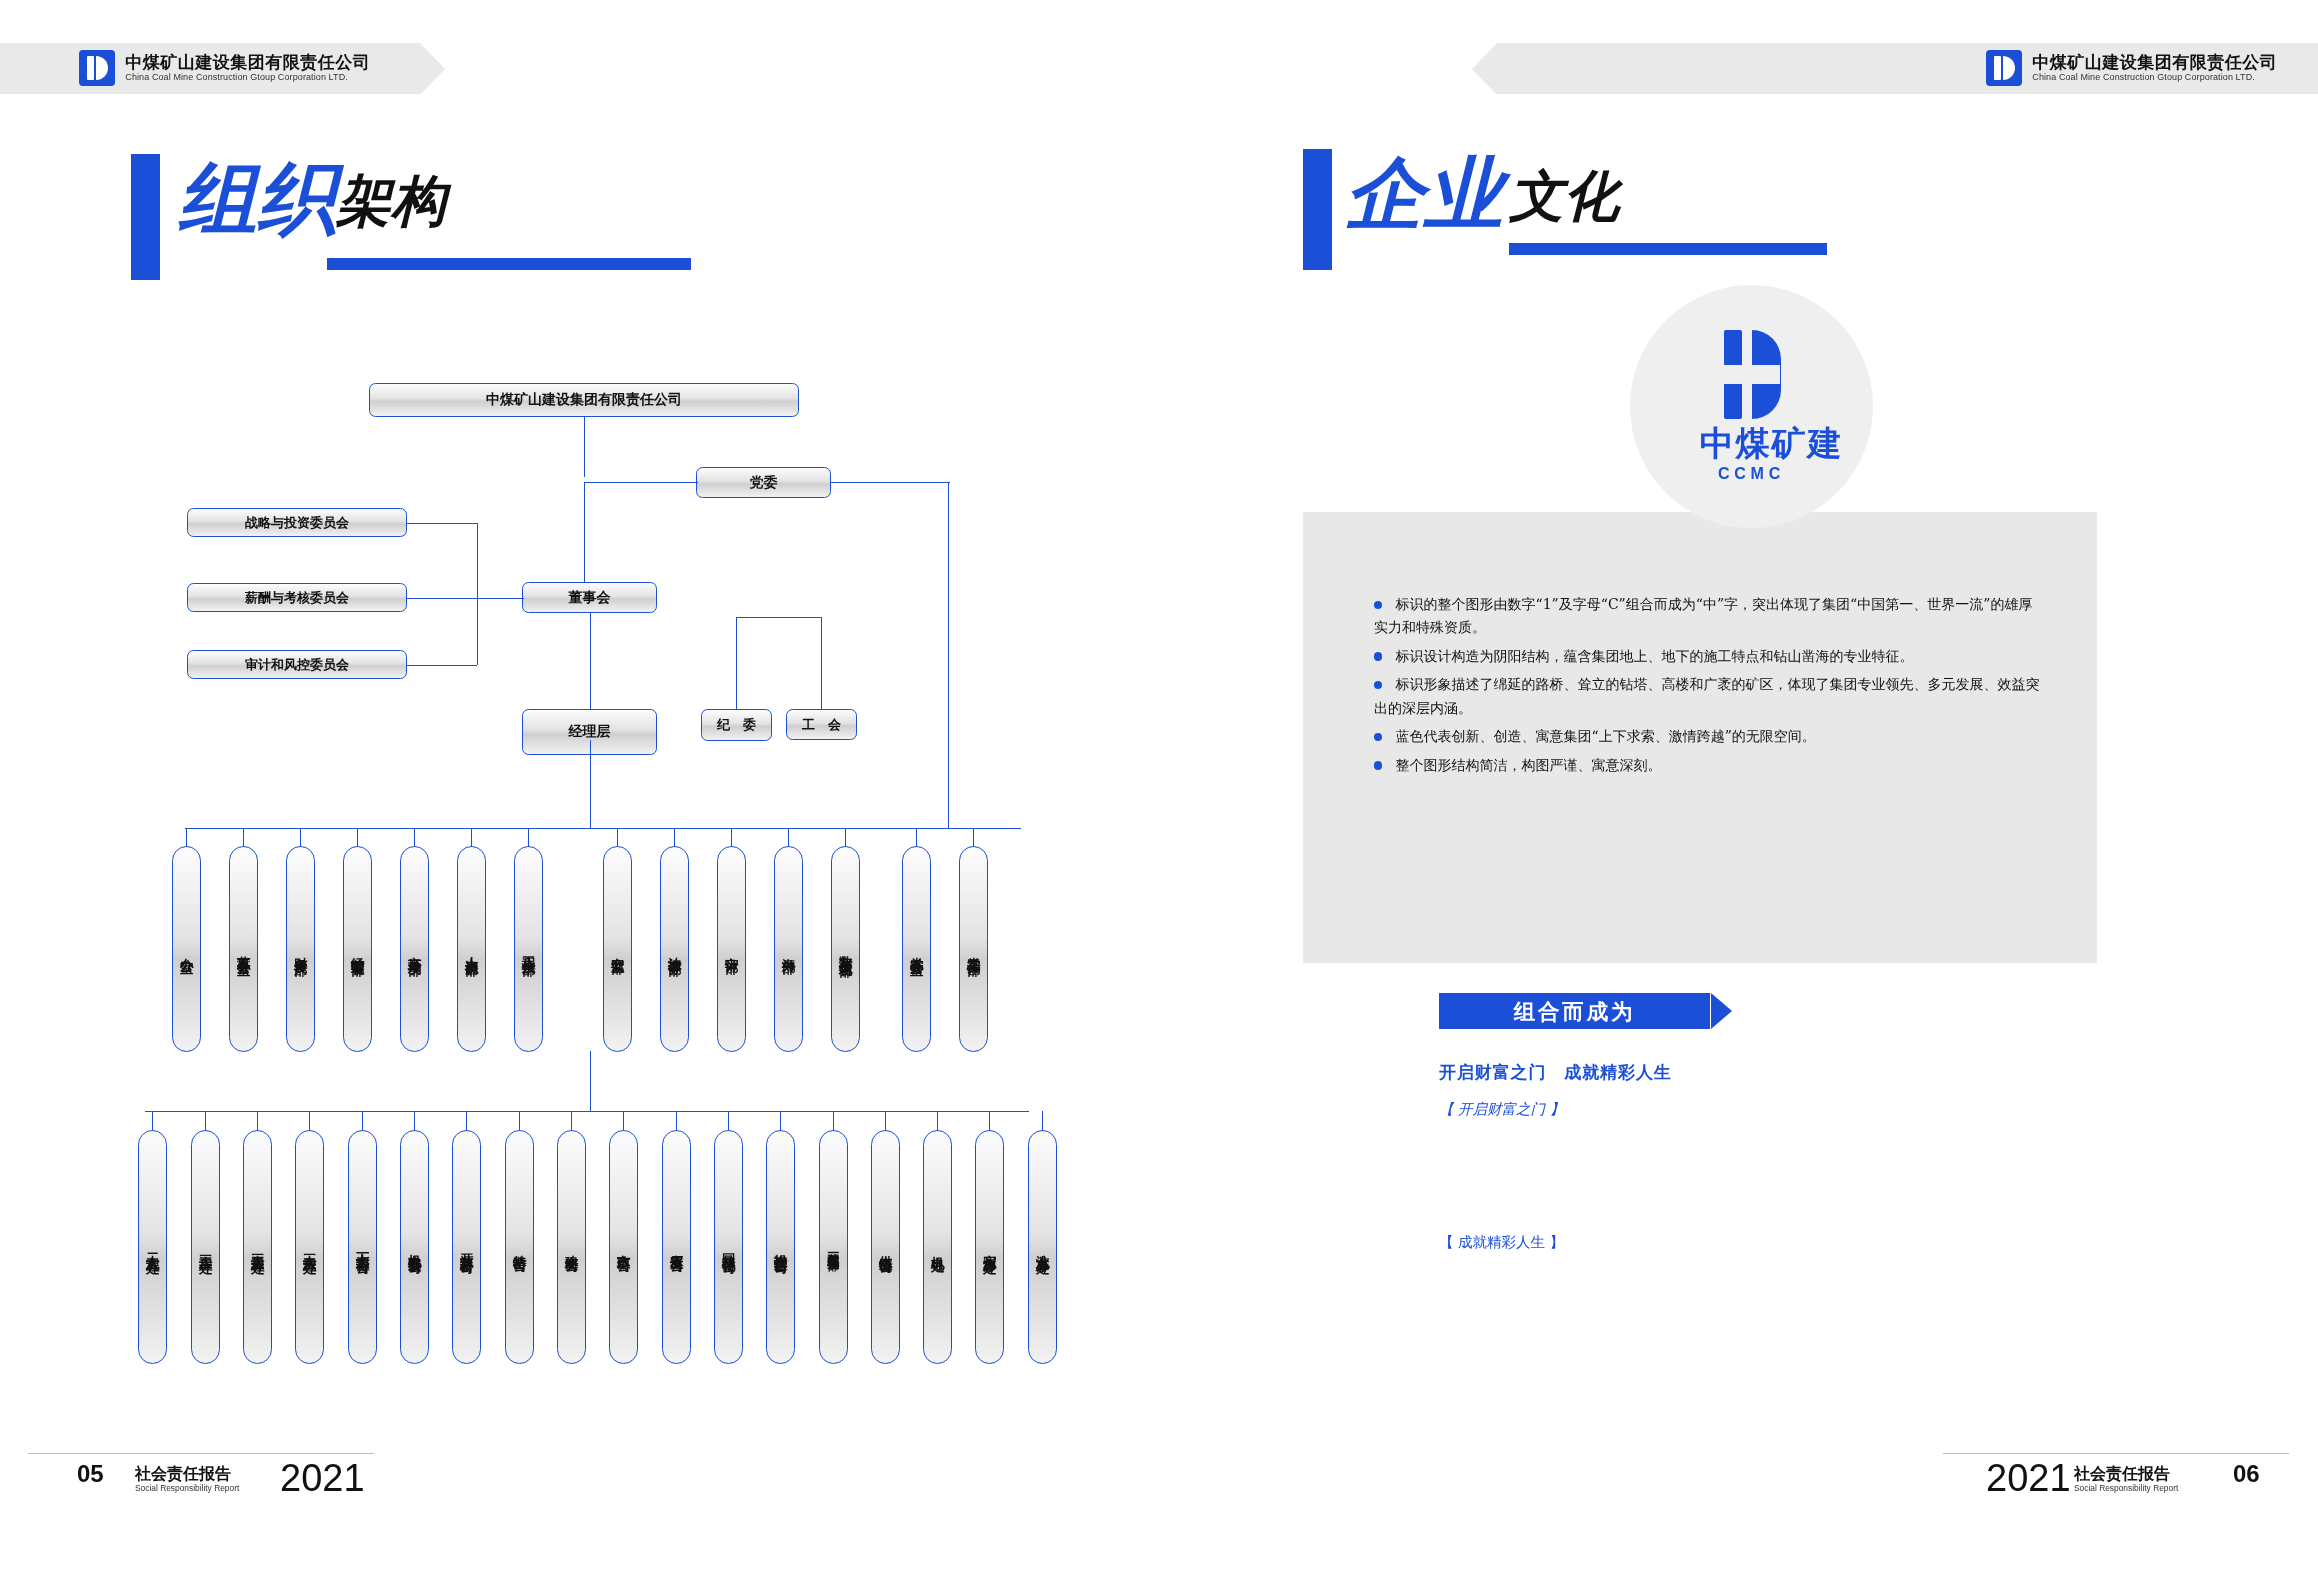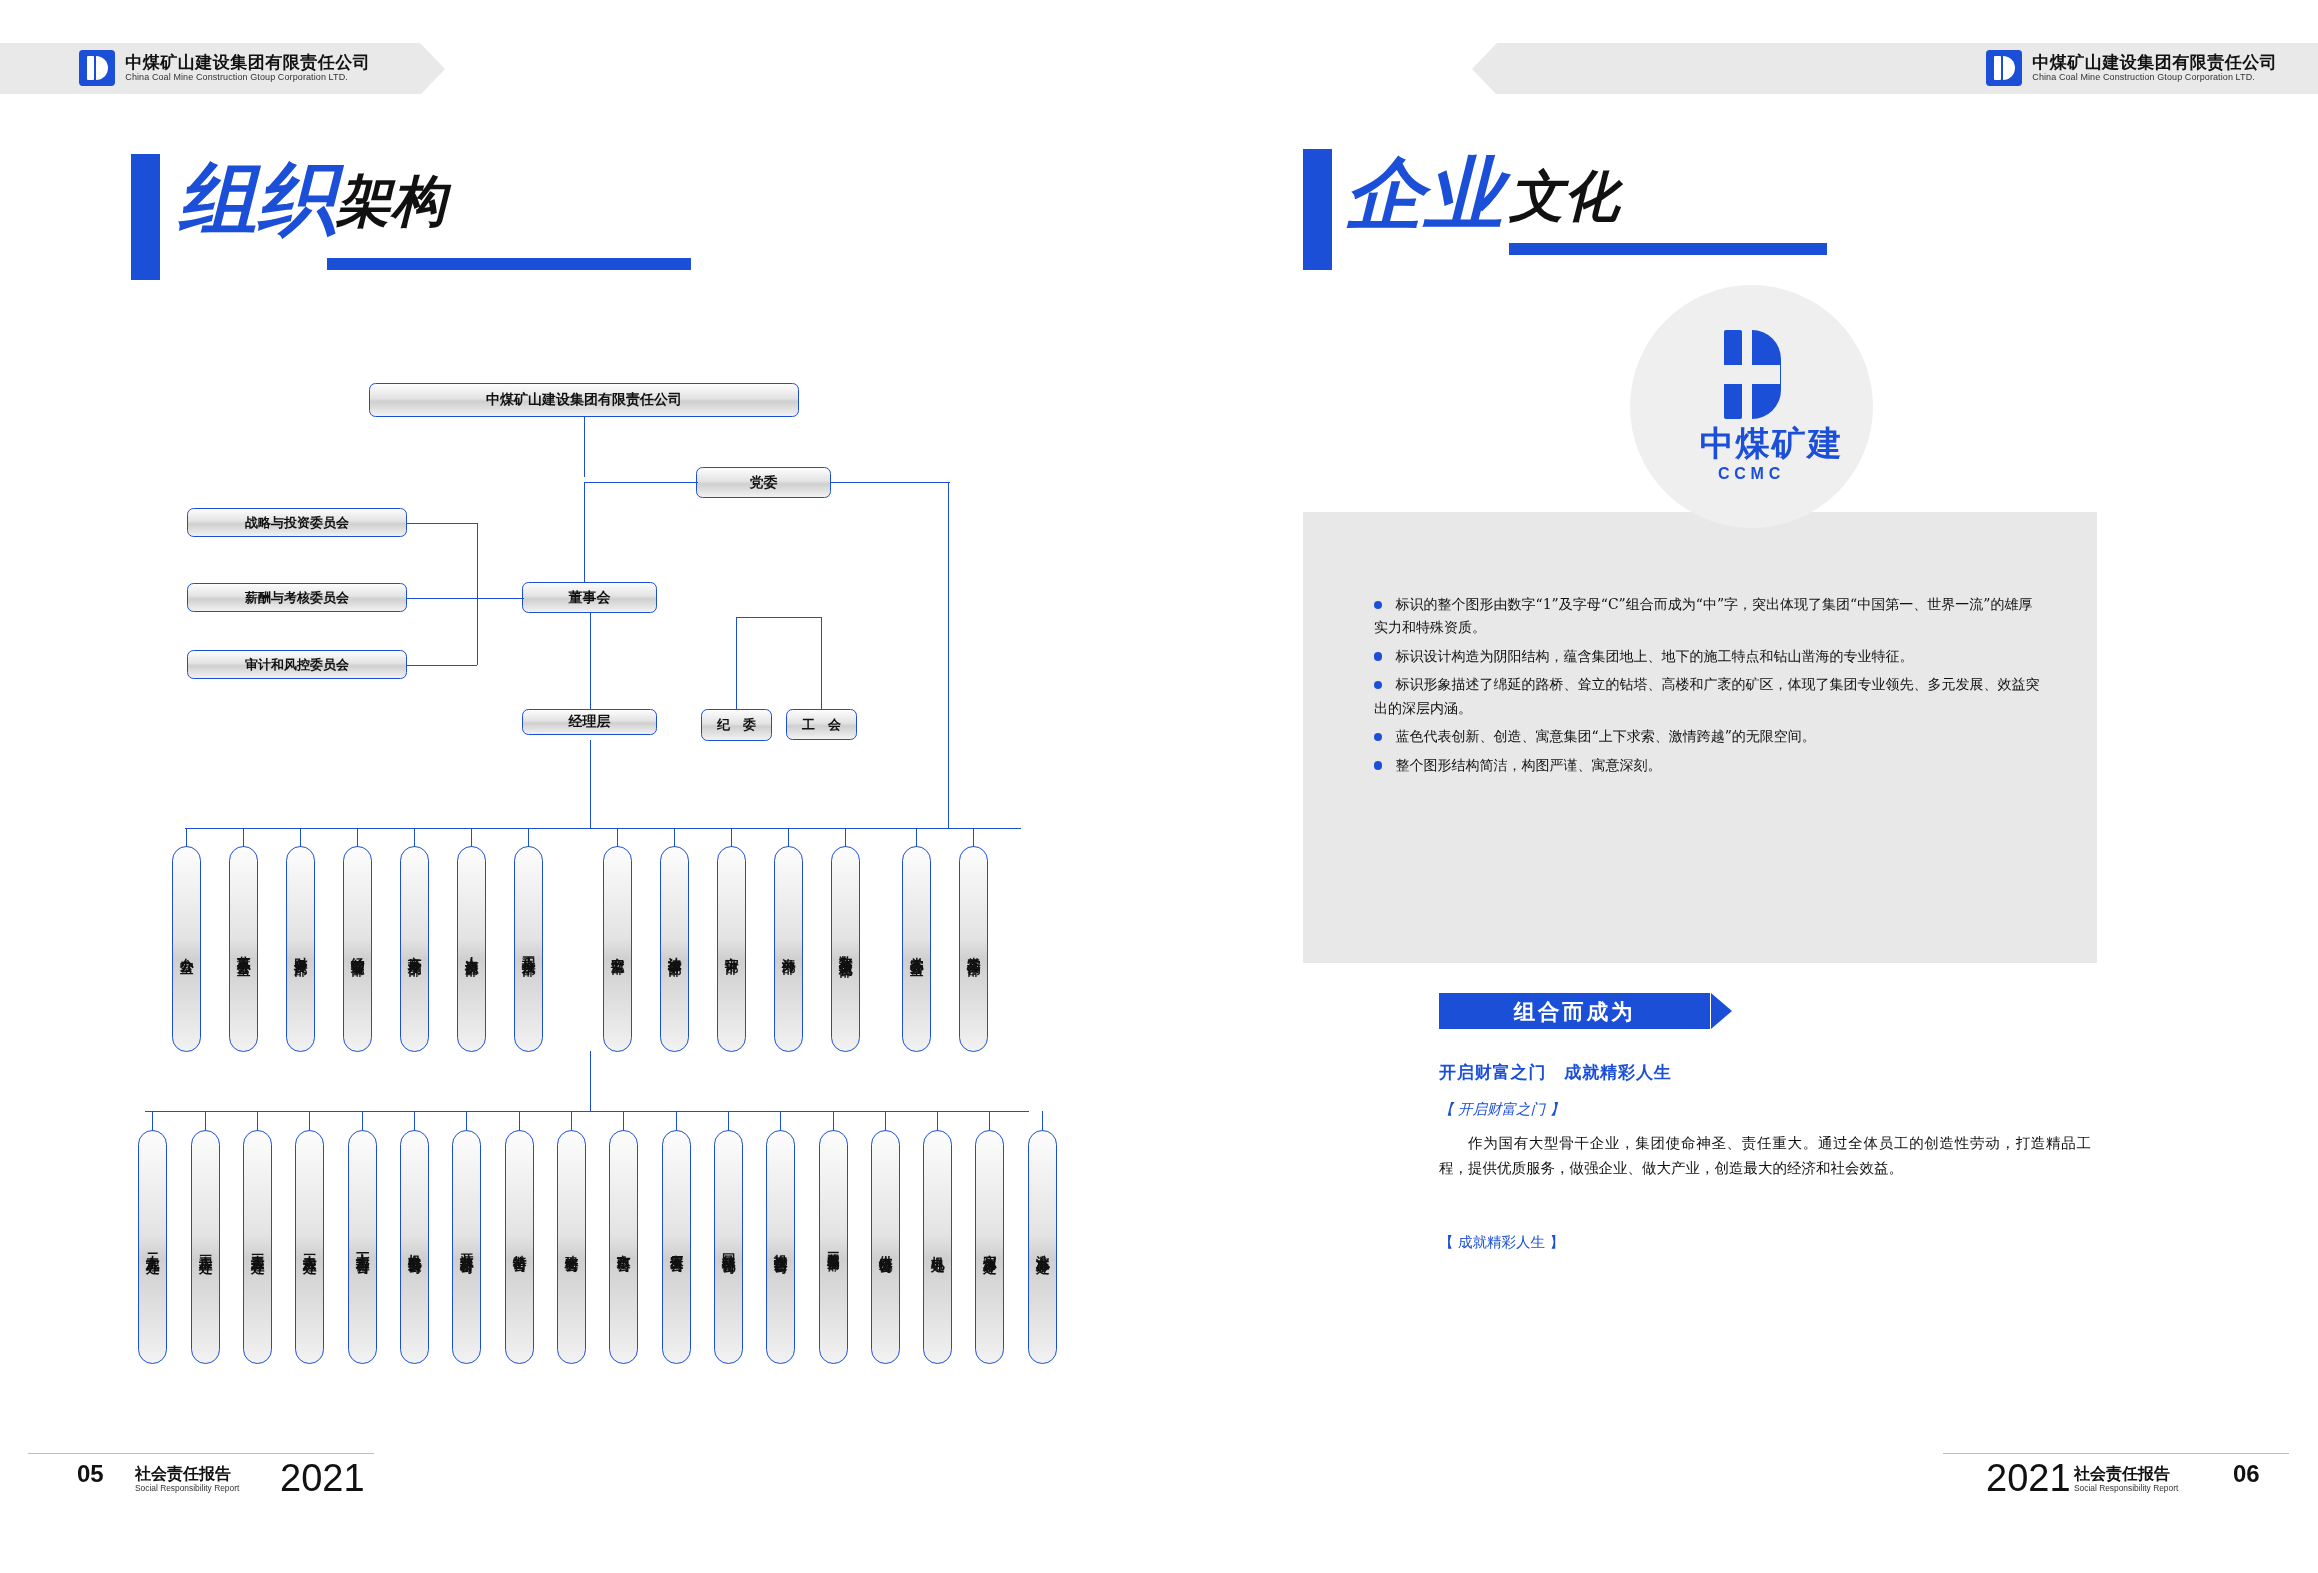--- a/index.html
+++ b/index.html
@@ -152,21 +152,21 @@
 
     <div class="node h" style="left:187px;top:508px;width:220px;height:29px;font-size:13px;">战略与投资委员会</div>
     <div class="node h" style="left:187px;top:583px;width:220px;height:29px;font-size:13px;">薪酬与考核委员会</div>
     <div class="node h" style="left:187px;top:650px;width:220px;height:29px;font-size:13px;">审计和风控委员会</div>
     <div class="ln v" style="left:477px;top:523px;height:142px;"></div>
     <div class="ln h" style="left:406px;top:523px;width:71px;"></div>
     <div class="ln h" style="left:406px;top:598px;width:71px;"></div>
     <div class="ln h" style="left:406px;top:665px;width:71px;"></div>
     <div class="ln h" style="left:477px;top:598px;width:47px;"></div>
 
-    <div class="node h" style="left:522px;top:709px;width:135px;height:26px;">经理层</div>
+    <div class="node h" style="left:522px;top:709px;width:135px;height:46px;">经理层</div>
     <div class="ln v" style="left:590px;top:612px;height:97px;"></div>
 
     <div class="node h" style="left:701px;top:709px;width:71px;height:32px;font-size:13px;">纪　委</div>
     <div class="node h" style="left:786px;top:709px;width:71px;height:31px;font-size:13px;">工　会</div>
     <div class="ln v" style="left:736px;top:617px;height:93px;"></div>
     <div class="ln v" style="left:821px;top:617px;height:93px;"></div>
     <div class="ln h" style="left:736px;top:617px;width:86px;"></div>
 
     <div class="ln v" style="left:948px;top:482px;height:347px;"></div>
     <div class="ln h" style="left:831px;top:482px;width:119px;"></div>
@@ -315,21 +315,20 @@
       <span class="dot"></span>
       <span>整个图形结构简洁，构图严谨、寓意深刻。</span>
     </div>
   </div>
 
   <div class="mission-tab" style="left:1439px;top:993px;width:271px;height:36px;">组合而成为</div>
 
   <div class="mission-line" style="left:1439px;top:1061px;">开启财富之门　成就精彩人生</div>
 
   <div class="sub-head" style="left:1439px;top:1100px;font-style:italic;">【 开启财富之门 】</div>
-  <div class="para" style="left:1439px;top:1131px;width:652px;">作为国有大型骨干企业，集团使命神圣、责任重大。通过全体员工的创造性劳动，打造精品工程，提供优质服务，做强企业、做大产业，创造最大的经济和社会效益。</div>
 
   <div class="sub-head" style="left:1439px;top:1233px;">【 成就精彩人生 】</div>
 
   <div class="foot-rule" style="left:28px;top:1453px;width:346px;"></div>
   <div class="foot-num" style="left:77px;top:1460px;">05</div>
   <div class="foot-cn" style="left:135px;top:1464px;">社会责任报告</div>
   <div class="foot-en" style="left:135px;top:1483px;">Social Responsibility Report</div>
   <div class="foot-year" style="left:280px;top:1457px;">2021</div>
 
   <div class="foot-rule" style="left:1943px;top:1453px;width:346px;"></div>

